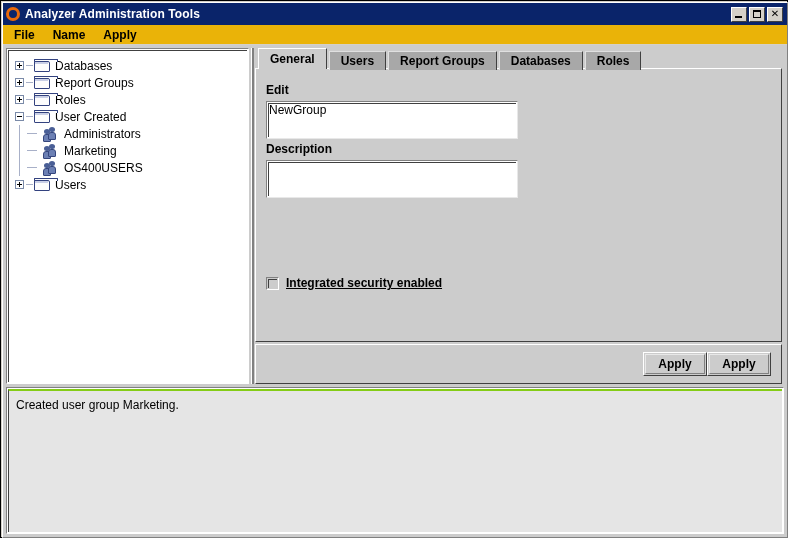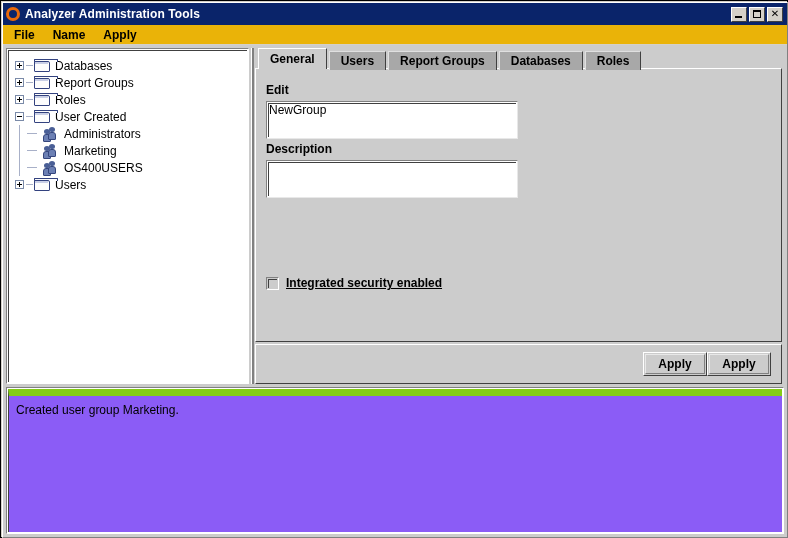--- a/index.html
+++ b/index.html
@@ -501,23 +501,23 @@
     border-top: 1px solid #808080;
     border-left: 1px solid #808080;
     border-right: 1px solid #ffffff;
     border-bottom: 1px solid #ffffff;
     position: relative;
     overflow: hidden;
   }
   #log-panel .log-inner {
     position: absolute;
     left: 1px; top: 1px; right: 1px; bottom: 1px;
-    border-top: 7px solid #84cc16;
+    border-top: 2px solid #84cc16;
     border-left: 1px solid #404040;
-    background: #8b5cf6;
+    background: #e5e5e5;
     box-sizing: border-box;
     padding: 6px 0 0 7px;
     overflow: hidden;
   }
   .log-line {
     font-size: 12px;
     color: #000000;
     line-height: 16px;
     white-space: nowrap;
   }

